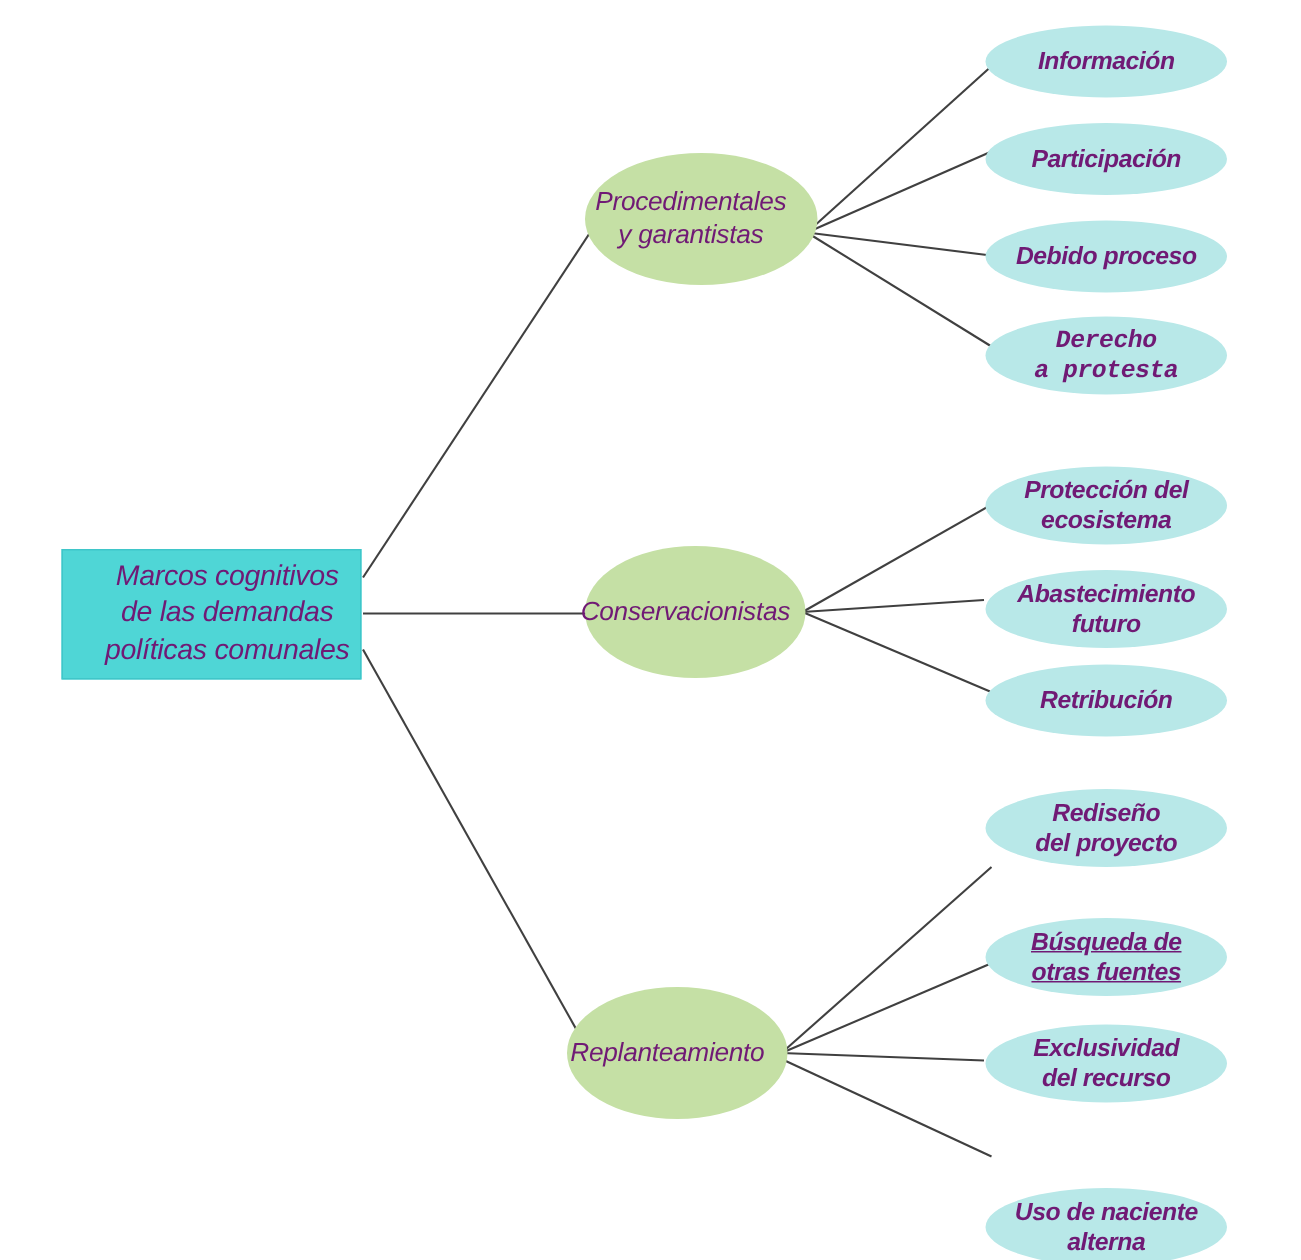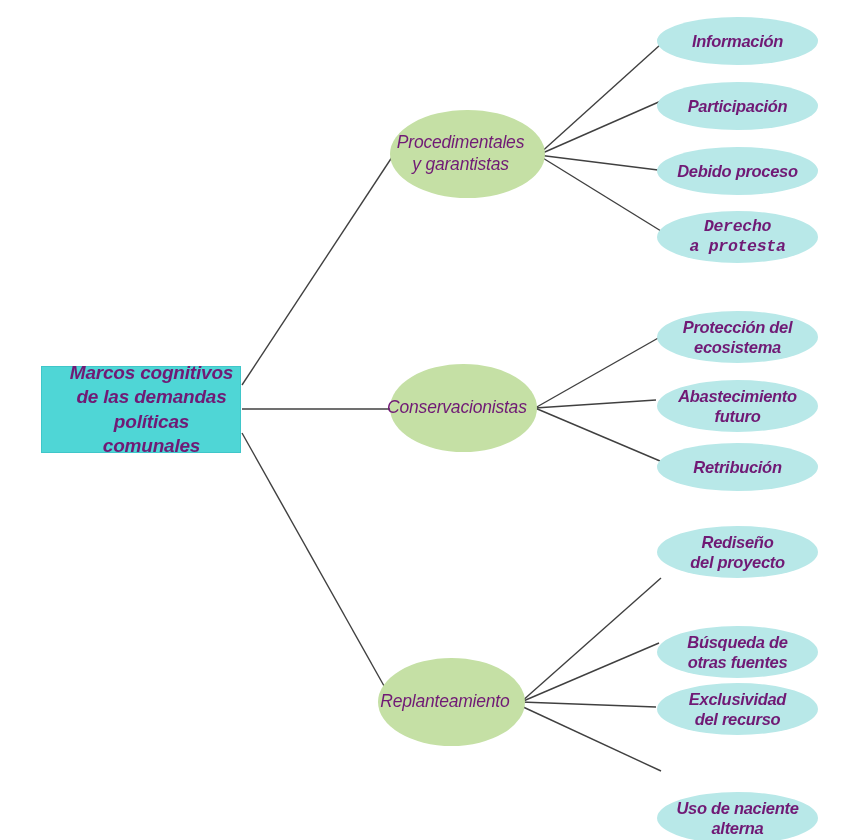--- a/index.html
+++ b/index.html
@@ -42,21 +42,21 @@
     white-space: pre-line;
     line-height: 1.18;
   }
   
   .root-node {
     background: #4FD6D6;
     border: 1px solid #3FC6C9;
   }
   .root-node .node-label {
     font-style: italic;
-    font-weight: bold;
+    font-weight: normal;
     font-size: 19px;
     line-height: 1.28;
     letter-spacing: -0.2px;
     margin-left: 21px;
   }
   
   .branch-node {
     background: #C5E0A5;
     border-radius: 50%;
   }
@@ -104,21 +104,21 @@
       <line x1="521" y1="702" x2="656" y2="707" stroke="#404040" stroke-width="1.4"></line>
       <line x1="521" y1="706" x2="661" y2="771" stroke="#404040" stroke-width="1.4"></line>
     </svg>
 
   <div id="node-layer">
       <div class="node root-node" style="left: 41px; top: 366px; width: 200px; height: 87px;">
         <span class="node-label">Marcos cognitivos
 de las demandas
 políticas comunales</span>
       </div>
-      <div class="node branch-node" style="left: 390px; top: 110px; width: 155px; height: 88px;">
+      <div class="node branch-node" style="left: 390px; top: 102px; width: 155px; height: 88px;">
         <span class="node-label">Procedimentales
 y garantistas</span>
       </div>
       <div class="node leaf-node" style="left: 657px; top: 17px; width: 161px; height: 48px;">
         <span class="node-label">Información</span>
       </div>
       <div class="node leaf-node" style="left: 657px; top: 82px; width: 161px; height: 48px;">
         <span class="node-label">Participación</span>
       </div>
       <div class="node leaf-node" style="left: 657px; top: 147px; width: 161px; height: 48px;">
@@ -142,21 +142,21 @@
       <div class="node leaf-node" style="left: 657px; top: 443px; width: 161px; height: 48px;">
         <span class="node-label">Retribución</span>
       </div>
       <div class="node branch-node" style="left: 378px; top: 658px; width: 147px; height: 88px;">
         <span class="node-label">Replanteamiento</span>
       </div>
       <div class="node leaf-node" style="left: 657px; top: 526px; width: 161px; height: 52px;">
         <span class="node-label">Rediseño
 del proyecto</span>
       </div>
-      <div class="node leaf-node" style="left: 657px; top: 626px; width: 161px; height: 52px;">
+      <div class="node leaf-node" style="left: 657px; top: 612px; width: 161px; height: 52px; text-decoration: underline;">
         <span class="node-label">Búsqueda de
 otras fuentes</span>
       </div>
       <div class="node leaf-node" style="left: 657px; top: 683px; width: 161px; height: 52px;">
         <span class="node-label">Exclusividad
 del recurso</span>
       </div>
       <div class="node leaf-node" style="left: 657px; top: 792px; width: 161px; height: 52px;">
         <span class="node-label">Uso de naciente
 alterna</span>

